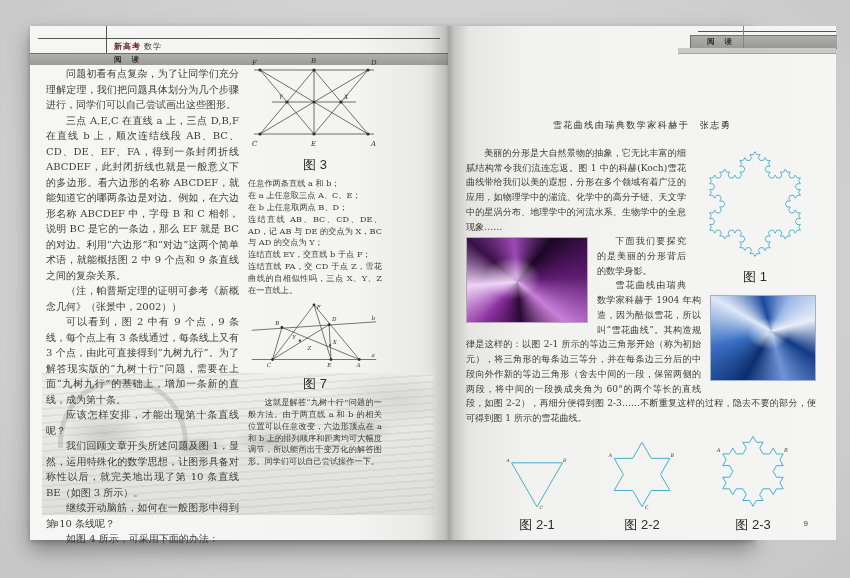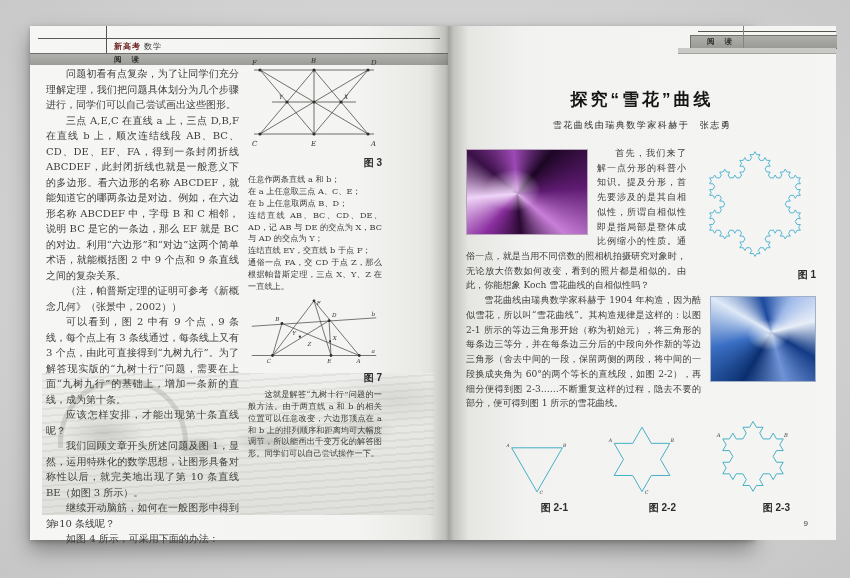--- a/index.html
+++ b/index.html
@@ -37,21 +37,21 @@
   .rp-tabband .band-label{left:16px;top:1px;}
   .rp-tabv{position:absolute;left:295px;top:0;width:1px;height:22px;background:#848480;}
   .rp-substrip{position:absolute;left:230px;top:22px;width:158px;height:5px;background:#c9c9c6;border-bottom:1px solid #a3a3a0;}
 
   
   .t{font-size:10px;line-height:1.55;text-align:justify;margin:0;overflow-wrap:break-word;}
   .ind{text-indent:2em;}
   .lp-col1{position:absolute;left:16px;top:40px;width:193px;z-index:3;}
   .lp-col2{position:absolute;left:218px;top:28px;width:134px;z-index:3;}
   .lp-col2 .t{font-size:8.2px;line-height:1.45;}
-  .figlab{text-align:right;font-family:"Liberation Sans",sans-serif;font-weight:bold;font-size:10px;
+  .figlab{text-align:center;font-family:"Liberation Sans",sans-serif;font-weight:normal;font-size:13px;
     margin:2px 0 4px;color:#2c2c2a;}
   .pageno{position:absolute;bottom:12px;font-family:"Liberation Sans",sans-serif;font-size:8px;color:#3a3a38;}
   .pn-l{left:24px;}  .pn-r{right:28px;}
 
   
   .lp-photo{position:absolute;left:12px;top:347px;width:392px;height:142px;z-index:1;opacity:.85;
     background:
       radial-gradient(58px 26px at 16% 42%, rgba(148,148,142,.42), transparent 70%),
       radial-gradient(42px 16px at 40% 52%, rgba(120,120,114,.40), transparent 70%),
       radial-gradient(54px 18px at 58% 48%, rgba(128,128,122,.36), transparent 70%),
@@ -157,21 +157,21 @@
         <text class="fT fT2" x="31" y="45">Y</text>
         <text class="fT fT2" x="96" y="45">X</text>
       </svg>
       <div class="figlab">图 3</div>
 
       <p class="t">任意作两条直线 a 和 b；</p>
       <p class="t">在 a 上任意取三点 A、C、E；</p>
       <p class="t">在 b 上任意取两点 B、D；</p>
       <p class="t">连结直线 AB、BC、CD、DE、AD，记 AB 与 DE 的交点为 X，BC 与 AD 的交点为 Y；</p>
       <p class="t">连结直线 EY，交直线 b 于点 F；</p>
-      <p class="t">通俗一点 FA，交 CD 于点 Z，那么根据帕普斯定理，三点 X、Y、Z 在一直线上。</p>
+      <p class="t">连结直线 FA，交 CD 于点 Z，雪花曲线的自相似性吗，三点 X、Y、Z 在一直线上。</p>
 
       <svg width="132" height="68" viewBox="0 0 140 72" style="margin-top:4px">
         <g class="fl">
           <line x1="4" y1="62" x2="136" y2="62"></line>
           <line x1="4" y1="31" x2="136" y2="22"></line>
           <line x1="70" y1="4" x2="26" y2="62"></line>
           <line x1="70" y1="4" x2="88" y2="62"></line>
           <line x1="70" y1="4" x2="118" y2="62"></line>
           <line x1="36" y1="28" x2="118" y2="62"></line>
           <line x1="86" y1="25" x2="26" y2="62"></line>
@@ -209,35 +209,35 @@
   </div>
 
   <div class="page page-right">
     <div class="rp-topline"></div>
     <div class="rp-tabband">
       <span class="band-label">阅 读</span>
     </div>
     <div class="rp-tabv"></div>
     <div class="rp-substrip"></div>
 
-    <div class="rp-title">探究“雪花”曲线</div>
     <div class="rp-author">雪花曲线由瑞典数学家科赫于　张志勇</div>
 
     <div class="rp-flow">
       <div class="fig1-box">
         <svg width="112" height="114" viewBox="0 0 100 103">
           <polygon class="koch koch1" vector-effect="non-scaling-stroke" points="9.0,27.0 12.0,27.0 13.6,24.4 15.1,27.0 18.1,27.0 19.6,24.4 18.1,21.7 21.1,21.7 22.7,19.1 24.2,21.7 27.2,21.7 25.7,24.4 27.2,27.0 30.3,27.0 31.8,24.4 33.3,27.0 36.3,27.0 37.9,24.4 36.3,21.7 39.4,21.7 40.9,19.1 39.4,16.5 36.3,16.5 37.9,13.8 36.3,11.2 39.4,11.2 40.9,8.6 42.4,11.2 45.4,11.2 47.0,8.6 45.4,6.0 48.5,6.0 50.0,3.3 51.5,6.0 54.6,6.0 53.0,8.6 54.6,11.2 57.6,11.2 59.1,8.6 60.6,11.2 63.7,11.2 62.1,13.8 63.7,16.5 60.6,16.5 59.1,19.1 60.6,21.7 63.7,21.7 62.1,24.4 63.7,27.0 66.7,27.0 68.2,24.4 69.7,27.0 72.8,27.0 74.3,24.4 72.8,21.7 75.8,21.7 77.3,19.1 78.9,21.7 81.9,21.7 80.4,24.4 81.9,27.0 84.9,27.0 86.4,24.4 88.0,27.0 91.0,27.0 89.5,29.6 91.0,32.3 88.0,32.3 86.4,34.9 88.0,37.5 91.0,37.5 89.5,40.1 91.0,42.8 88.0,42.8 86.4,45.4 84.9,42.8 81.9,42.8 80.4,45.4 81.9,48.0 78.9,48.0 77.3,50.7 78.9,53.3 81.9,53.3 80.4,55.9 81.9,58.6 84.9,58.6 86.4,55.9 88.0,58.6 91.0,58.6 89.5,61.2 91.0,63.8 88.0,63.8 86.4,66.4 88.0,69.1 91.0,69.1 89.5,71.7 91.0,74.3 88.0,74.3 86.4,77.0 84.9,74.3 81.9,74.3 80.4,77.0 81.9,79.6 78.8,79.6 77.3,82.2 75.8,79.6 72.8,79.6 74.3,77.0 72.8,74.3 69.7,74.3 68.2,77.0 66.7,74.3 63.7,74.3 62.1,77.0 63.7,79.6 60.6,79.6 59.1,82.2 60.6,84.9 63.7,84.9 62.1,87.5 63.7,90.1 60.6,90.1 59.1,92.7 57.6,90.1 54.6,90.1 53.0,92.7 54.6,95.4 51.5,95.4 50.0,98.0 48.5,95.4 45.4,95.4 47.0,92.7 45.4,90.1 42.4,90.1 40.9,92.7 39.4,90.1 36.3,90.1 37.9,87.5 36.3,84.9 39.4,84.9 40.9,82.2 39.4,79.6 36.3,79.6 37.9,77.0 36.3,74.3 33.3,74.3 31.8,77.0 30.3,74.3 27.2,74.3 25.7,77.0 27.2,79.6 24.2,79.6 22.7,82.2 21.2,79.6 18.1,79.6 19.6,77.0 18.1,74.3 15.1,74.3 13.6,77.0 12.0,74.3 9.0,74.3 10.5,71.7 9.0,69.1 12.0,69.1 13.6,66.4 12.0,63.8 9.0,63.8 10.5,61.2 9.0,58.6 12.0,58.6 13.6,55.9 15.1,58.6 18.1,58.6 19.6,55.9 18.1,53.3 21.1,53.3 22.7,50.7 21.1,48.0 18.1,48.0 19.6,45.4 18.1,42.8 15.1,42.8 13.6,45.4 12.0,42.8 9.0,42.8 10.5,40.1 9.0,37.5 12.0,37.5 13.6,34.9 12.0,32.3 9.0,32.3 10.5,29.6"></polygon>
         </svg>
         <div class="figlab">图 1</div>
       </div>
 
+      <p class="ind">美丽的分形是大自然景物的抽象，它无比丰富的细腻结构常令我们流连忘返。图 1 中的科赫(Koch)雪花曲线带给我们以美的遐想，分形在多个领域有着广泛的应用，如物理学中的湍流、化学中的高分子链、天文学中的星涡分布、地理学中的河流水系、生物学中的全息现象……</p>
 
       <div class="purple-img"></div>
 
-      <p class="ind">首先，我们来了解一点分形的科普小知识。提及分形，首先要涉及的是其自相似性，所谓自相似性即是指局部是整体成比例缩小的性质。通俗一点，就是当用不同倍数的照相机拍摄研究对象时，无论放大倍数如何改变，看到的照片都是相似的。由此，你能想象 Koch 雪花曲线的自相似性吗？</p>
+      <p class="ind">下面我们要探究的是美丽的分形背后的数学身影。</p>
 
       <div class="blue-img"></div>
 
       <p class="ind">雪花曲线由瑞典数学家科赫于 1904 年构造，因为酷似雪花，所以叫“雪花曲线”。其构造规律是这样的：以图 2-1 所示的等边三角形开始（称为初始元），将三角形的每条边三等分，并在每条边三分后的中段向外作新的等边三角形（舍去中间的一段，保留两侧的两段，将中间的一段换成夹角为 60°的两个等长的直线段，如图 2-2），再细分便得到图 2-3……不断重复这样的过程，隐去不要的部分，便可得到图 1 所示的雪花曲线。</p>
 
       <div class="fig2-row">
         <div class="fig2-box">
           <svg width="62" height="64" viewBox="0 0 100 103">
             <polygon class="koch" vector-effect="non-scaling-stroke" points="9.0,27.0 91.0,27.0 50.0,98.0"></polygon>
             <text class="fT3" x="1" y="25">A</text>

